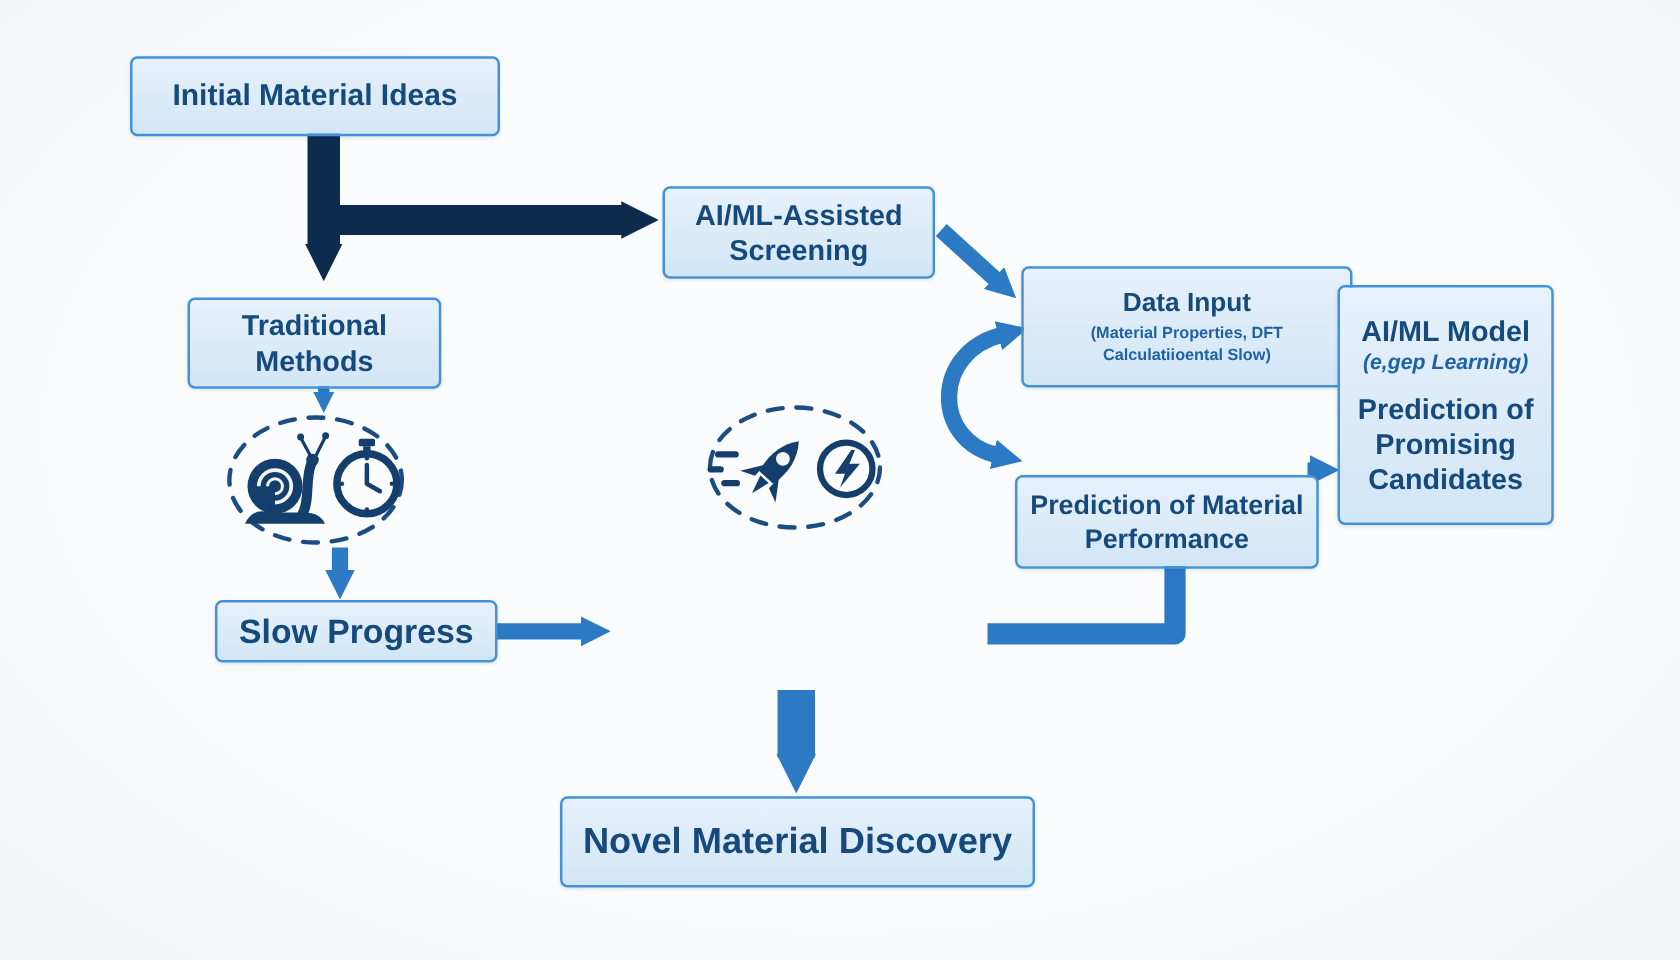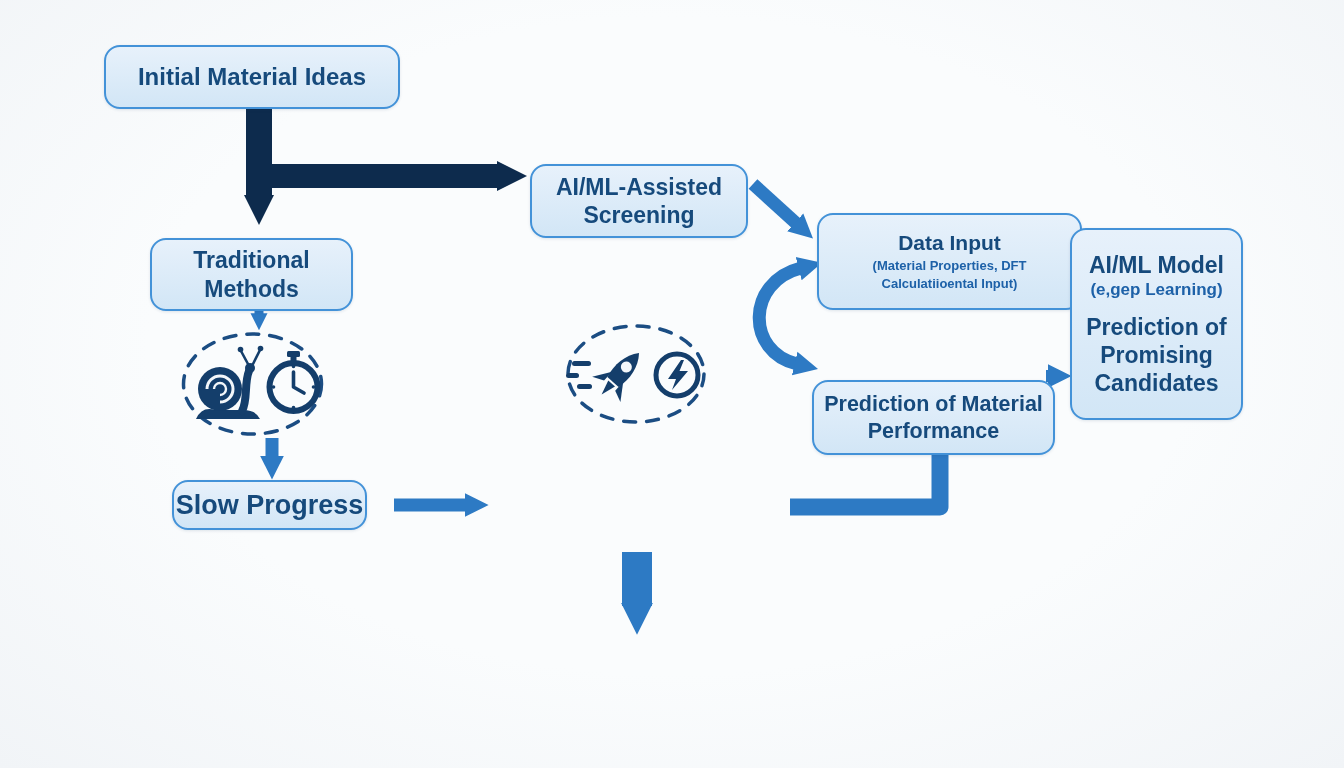--- a/index.html
+++ b/index.html
@@ -6,34 +6,34 @@
   #canvas {
     position:relative; width:1344px; height:768px; overflow:hidden;
     background: radial-gradient(ellipse at 50% 45%, #fafcfd 55%, #f1f4f7 100%);
     font-family:"Liberation Sans","DejaVu Sans",sans-serif;
   }
   #connectors { position:absolute; left:0; top:0; z-index:1; pointer-events:none; }
   .node {
     position:absolute; z-index:2; box-sizing:border-box;
     display:flex; flex-direction:column; align-items:center; justify-content:center;
     background:linear-gradient(180deg,#e7f1fb 0%, #d2e6f6 100%);
-    border:2.5px solid #4392d8; border-radius:16px;
+    border:2.5px solid #4392d8; border-radius:6px;
     color:#164a7c; font-weight:700; text-align:center; line-height:1.22;
     box-shadow:0 1px 3px rgba(25,60,95,.12);
   }
   .node .sub { font-weight:600; color:#1d61a8; }
   #box-initial     { left:104px; top:45px;  width:296px; height:64px; font-size:24px; }
   #box-traditional { left:150px; top:238px; width:203px; height:73px; font-size:23px; }
-  #box-screening   { left:530px; top:164px; width:218px; height:74px; font-size:23px; }
+  #box-screening   { left:530px; top:149px; width:218px; height:74px; font-size:23px; }
   #box-datainput   { left:817px; top:213px; width:265px; height:97px; font-size:21px; }
   #box-datainput .sub { font-size:13px; line-height:1.25; margin-top:2px; }
   #box-model       { left:1070px; top:228px; width:173px; height:192px; font-size:23px; }
-  #box-model .sub  { font-size:17px; margin:1px 0 12px 0; }
+  #box-model .sub  { font-size:17px; margin:1px 0 12px 0;font-style:italic; }
   #box-prediction  { left:812px; top:340px; width:243px; height:75px; font-size:21.5px;margin-top:40px; }
-  #box-slow        { left:172px; top:480px; width:195px; height:50px; font-size:27px; }
+  #box-slow        { left:172px; top:480px; width:226px; height:50px; font-size:27px; }
   #box-validation  { left:493px; top:468px; width:295px; height:85px; font-size:23px; }
   #box-discovery   { left:448px; top:637px; width:380px; height:73px; font-size:29px; }
   .icon-cluster { position:absolute; z-index:2; }
   #cluster-slow { left:180px; top:331px; }
   #cluster-fast { left:564px; top:323px; }
 </style>
 </head>
 <body>
 
 <div id="canvas">
@@ -77,41 +77,44 @@
   </div>
 
   <div class="node" id="box-traditional">
     <div>Traditional</div>
     <div>Methods</div>
   </div>
 
   <div class="node" id="box-datainput">
     <div>Data Input</div>
     <div class="sub">(Material Properties, DFT</div>
-    <div class="sub">Calculatiioental Input)</div>
+    <div class="sub">Calculatiioental Slow)</div>
   </div>
 
   <div class="node" id="box-model">
     <div>AI/ML Model</div>
     <div class="sub">(e,gep Learning)</div>
     <div>Prediction of</div>
     <div>Promising</div>
     <div>Candidates</div>
   </div>
 
   <div class="node" id="box-prediction">
     <div>Prediction of Material</div>
     <div>Performance</div>
   </div>
 
   <div class="node" id="box-slow">
     <div>Slow Progress</div>
   </div>
 
 
+  <div class="node" id="box-discovery">
+    <div>Novel Material Discovery</div>
+  </div>
 
   <svg id="cluster-slow" class="icon-cluster" width="146" height="107" viewBox="0 0 146 107">
     <ellipse cx="72.5" cy="53" rx="69" ry="50" fill="none" stroke="#1b4d83" stroke-width="3.5" stroke-dasharray="12 11" stroke-linecap="round"></ellipse>
     <g fill="#143e6b">
       <path d="M16 88 Q22 75 35 79 L63 79 Q76 79 80 88 Z"></path>
       <path d="M62 80 C68 70 64 52 69 40" stroke="#143e6b" stroke-width="8" fill="none" stroke-linecap="round"></path>
       <circle cx="70" cy="37" r="5"></circle>
       <path d="M68 33 L61 20 M73 33 L80 19" stroke="#143e6b" stroke-width="2.6" fill="none" stroke-linecap="round"></path>
       <circle cx="60.5" cy="18.5" r="2.8"></circle>
         <circle cx="80.5" cy="17.5" r="2.8"></circle>

